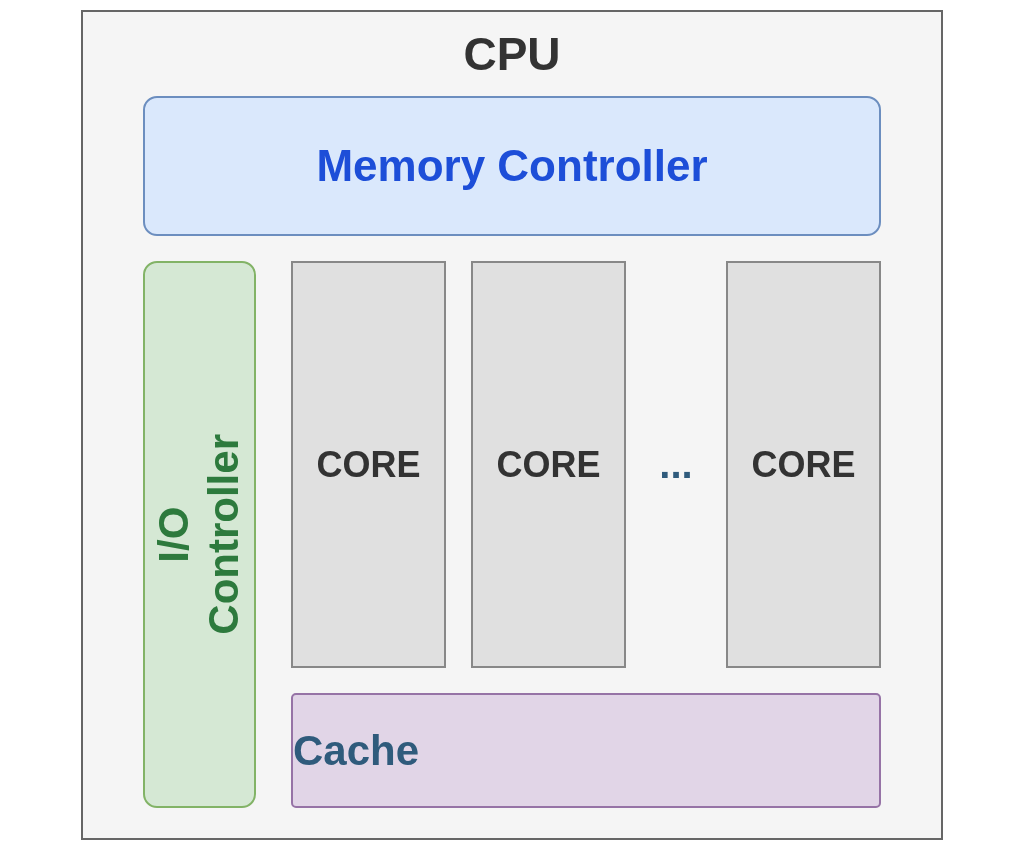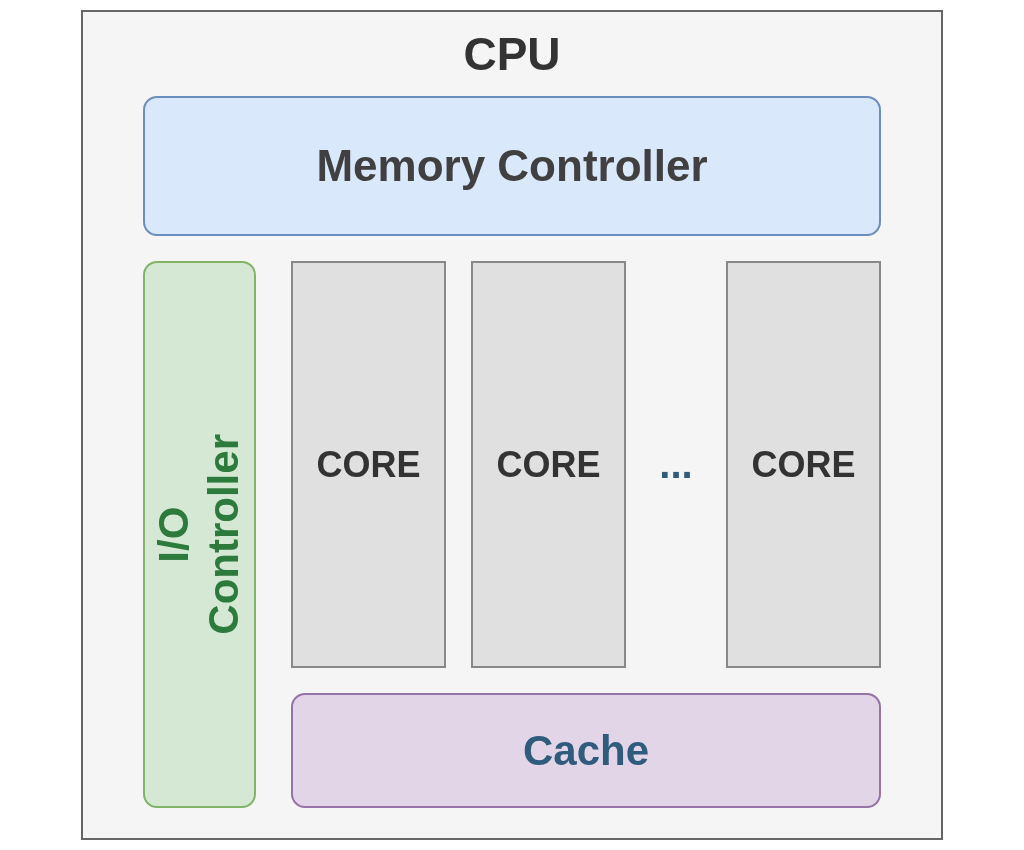--- a/index.html
+++ b/index.html
@@ -39,21 +39,21 @@
       border-radius: 14px;
       height: 140px;
       display: flex;
       align-items: center;
       justify-content: center;
       margin: 0 30px 25px 30px;
     }
     .memory-controller-label {
       font-size: 44px;
       font-weight: bold;
-      color: #404040;
+      color: #1d4ed8;
     }
     .lower-section {
       display: flex;
       flex: 1;
       gap: 35px;
       padding: 0 30px;
     }
     .io-controller {
       background: #d5e8d4;
       border: 2px solid #82b366;
@@ -104,25 +104,25 @@
       align-items: center;
       justify-content: center;
       font-size: 40px;
       font-weight: bold;
       color: #2f5b7c;
       width: 50px;
     }
     .cache-box {
       background: #e1d5e7;
       border: 2px solid #9673a6;
-      border-radius: 14px;
+      border-radius: 5px;
       height: 115px;
       display: flex;
       align-items: center;
-      justify-content: center;
+      justify-content: flex-start;
     }
     .cache-label {
       font-size: 42px;
       font-weight: bold;
       color: #2f5b7c;
     }
   </style>
 </head>
 <body>
 

